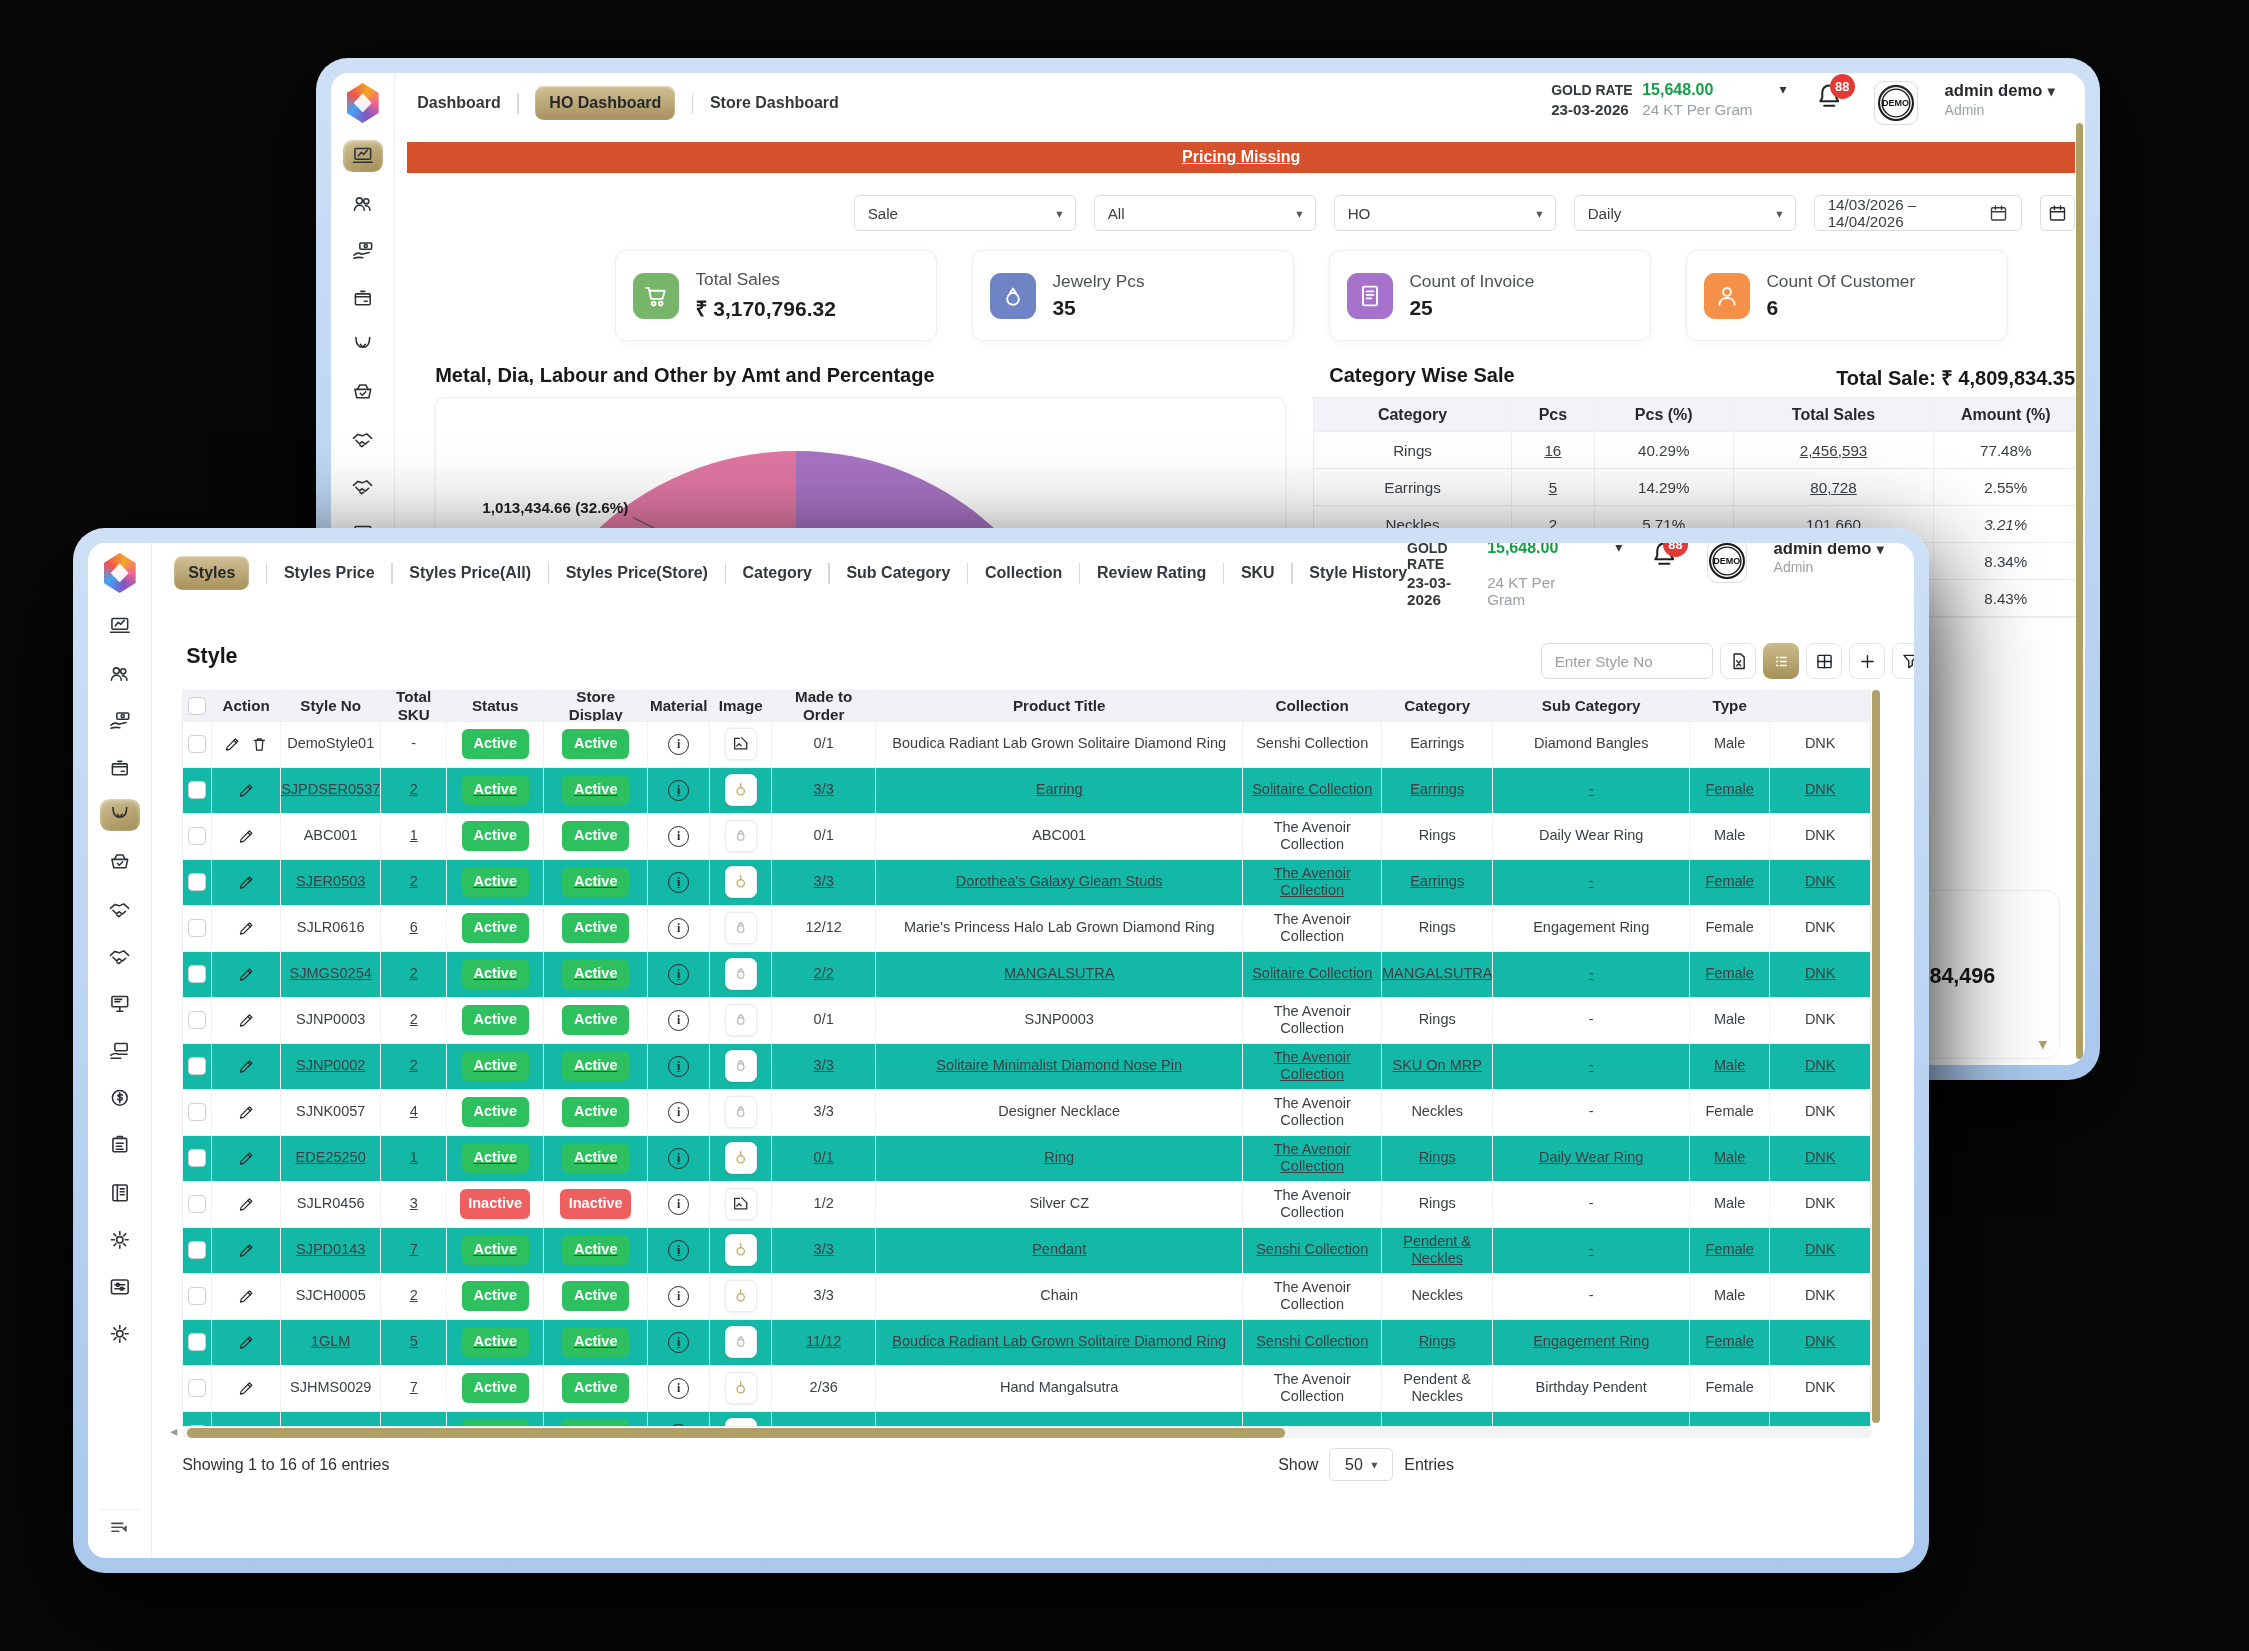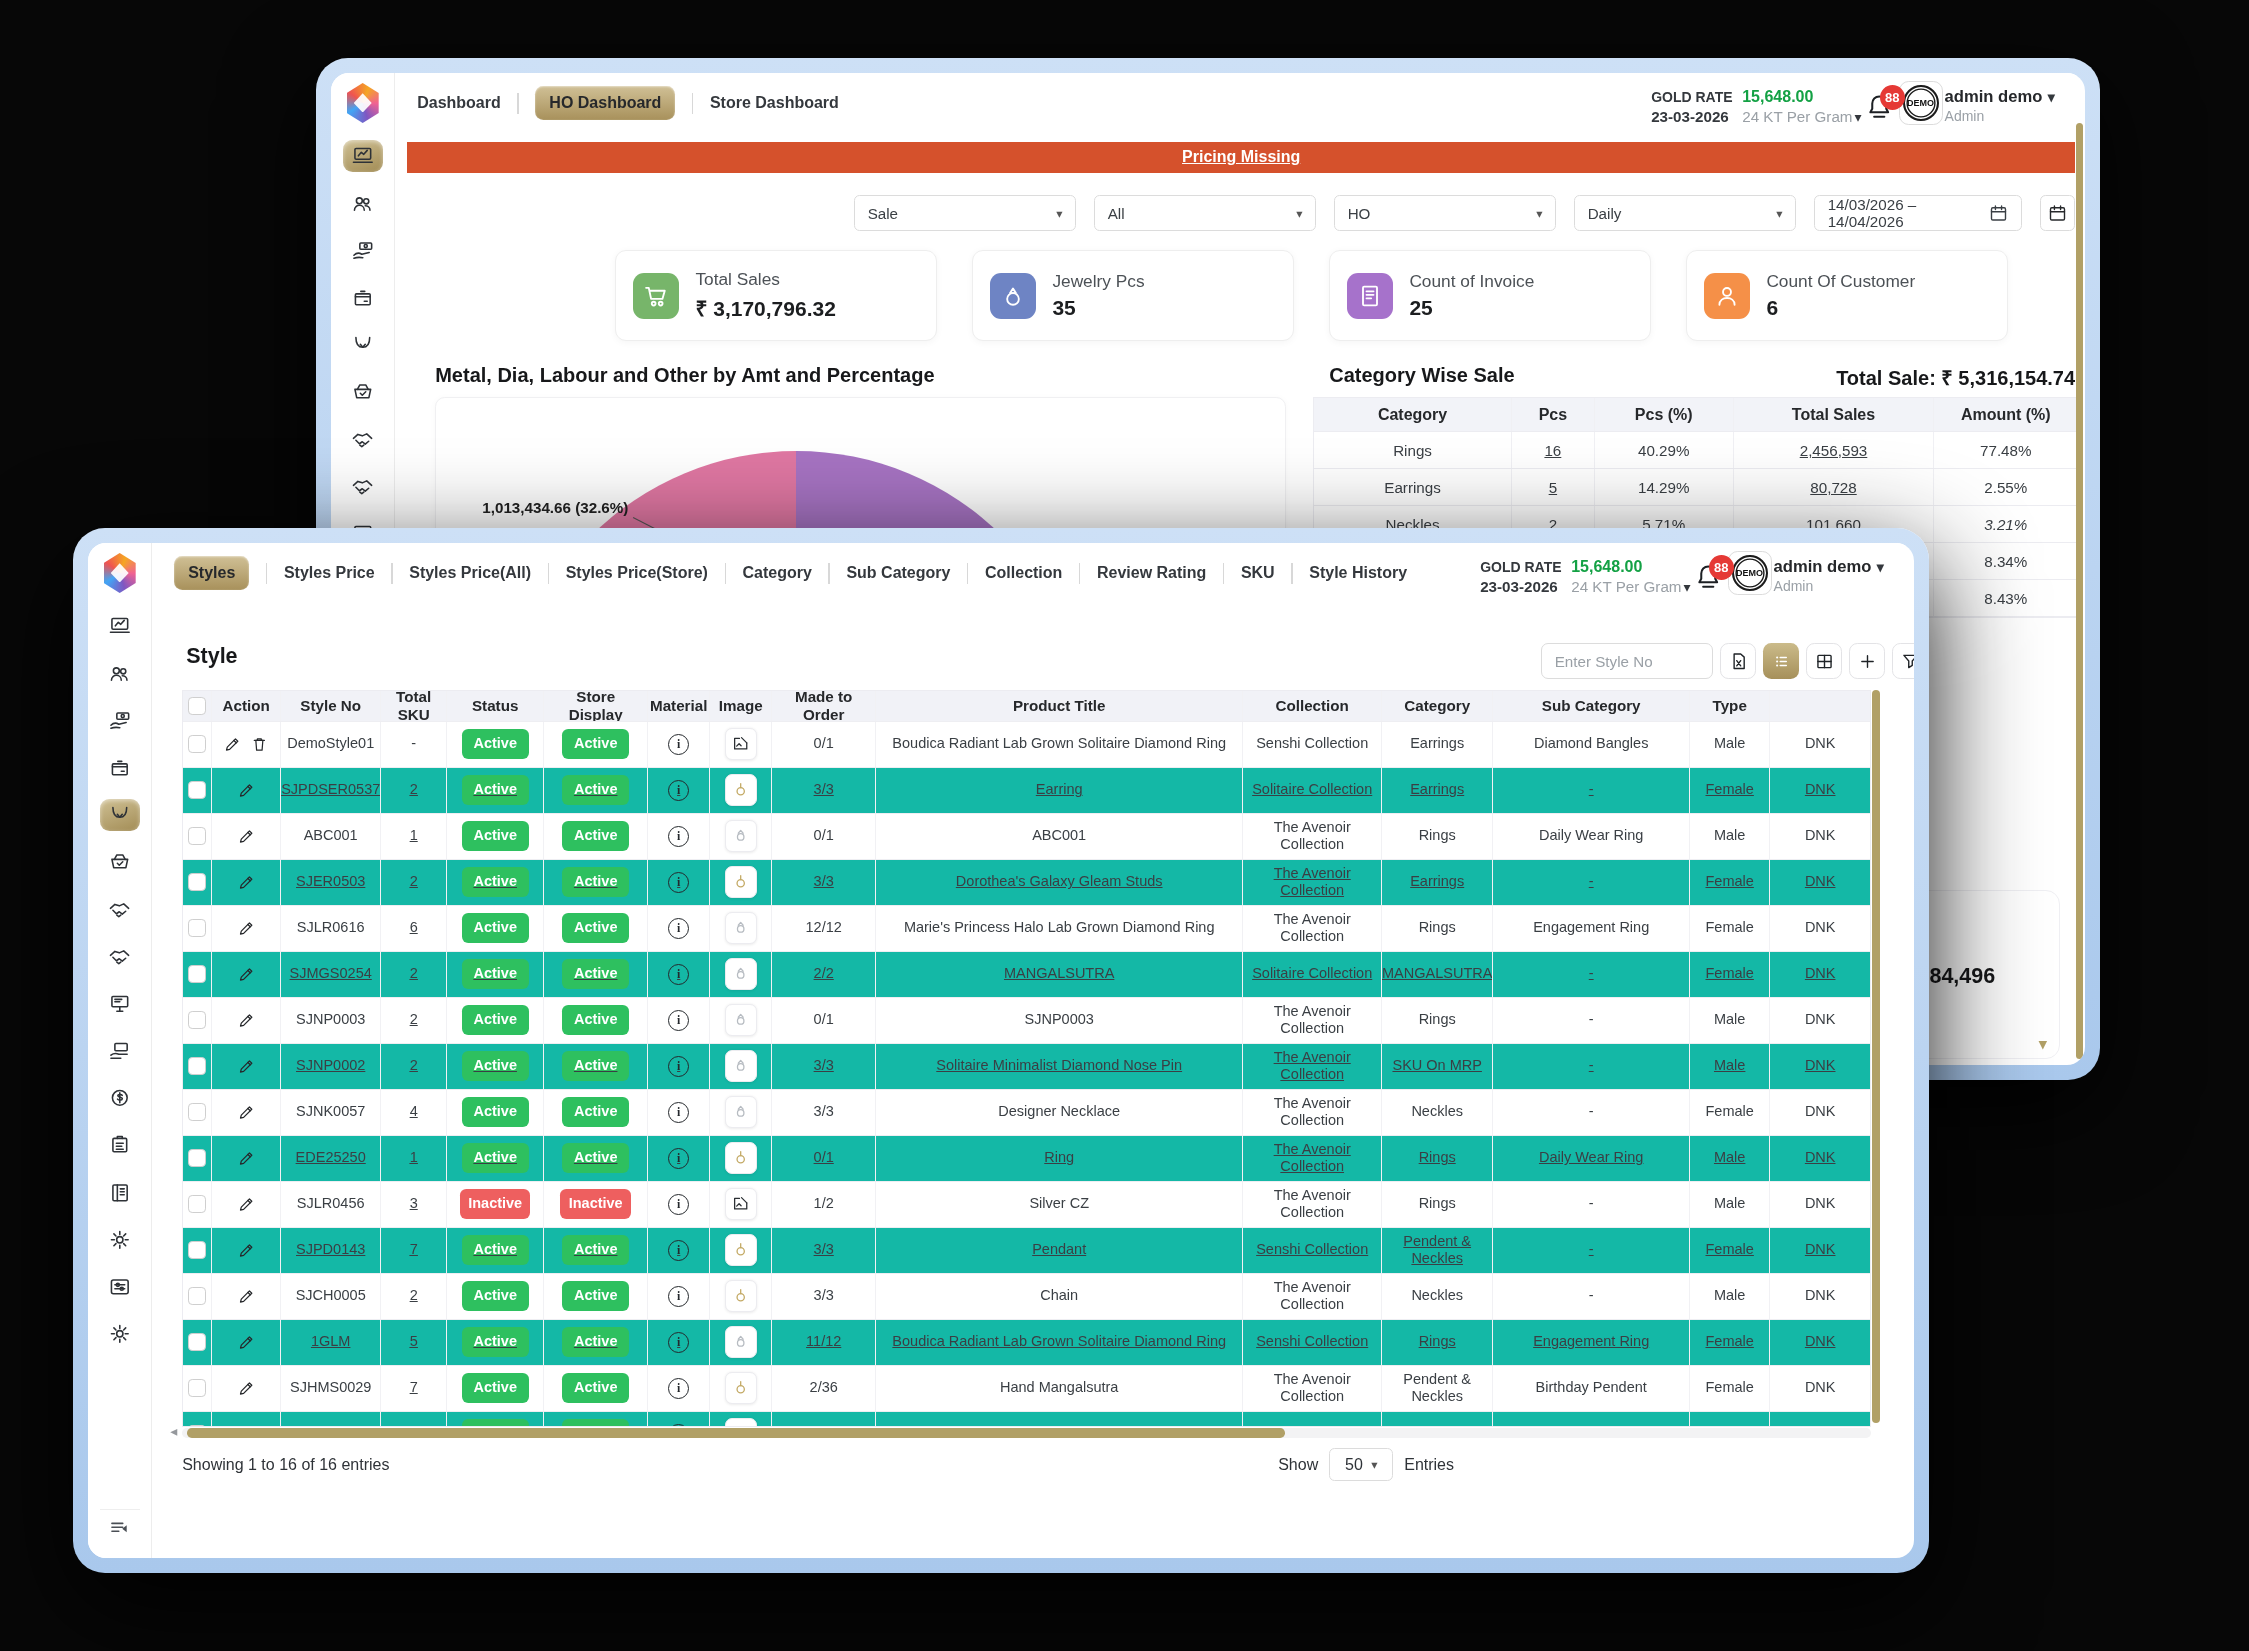--- a/index.html
+++ b/index.html
@@ -19,21 +19,21 @@
   .sb-item svg{width:23.6px;height:23.6px;}
   .sb-item.sel{background:linear-gradient(160deg,#cfc094,#a28c55);box-shadow:inset 0 1.4px 4.2px rgba(255,255,255,.5);}
   .collapse{position:absolute;left:50%;transform:translateX(-50%);bottom:16.6px;width:40px;height:32px;display:flex;align-items:center;justify-content:center;color:#4a4f55;border-top:0.7px solid #eee;padding-top:7px;}
   .collapse svg{width:23.6px;height:23.6px;}
   
   .hdr{position:absolute;left:64px;top:0;right:8px;height:60px;display:flex;align-items:center;padding:16px 22px;background:#fff;}
   .tabs{display:flex;align-items:center;gap:16.6px;}
   .tab{font-size:16px;font-weight:bold;color:#34383d;white-space:nowrap;}
   .tab.sel{background:linear-gradient(180deg,#d0c096,#a8915b);padding:8.3px 14px;border-radius:8.3px;color:#26282b;box-shadow:inset 0 0.7px 2.1px rgba(255,255,255,.6);}
   .tab-sep{width:1.4px;height:21px;background:#d8d8d8;}
-  .hdr-right{margin-left:auto;display:flex;align-items:flex-end;gap:2px;}
+  .hdr-right{margin-left:auto;display:flex;align-items:flex-start;gap:27px;}
   .rate{display:grid;grid-template-columns:auto auto;column-gap:9.7px;row-gap:2.1px;align-items:baseline;}
   .r-lbl{font-size:14px;font-weight:bold;color:#34383d;}
   .r-val{font-size:16px;font-weight:bold;color:#13a144;}
   .r-date{font-size:15.2px;font-weight:bold;color:#34383d;}
   .r-unit{font-size:15.2px;color:#9aa0a6;}
   .caret{font-size:14px;color:#34383d;}
   .bell{position:relative;width:33px;height:33px;color:#1d2024;}
   .bell .ic svg{width:30.5px;height:30.5px;}
   .badge{position:absolute;top:-7px;right:-8.3px;min-width:25px;height:25px;border-radius:12.5px;background:#e53935;color:#fff;font-size:13px;font-weight:bold;display:flex;align-items:center;justify-content:center;padding:0 4.2px;}
   .avatar{width:44px;height:44px;border:0.7px solid #dcdcdc;border-radius:9.7px;display:flex;align-items:center;justify-content:center;background:#fff;}
@@ -354,21 +354,21 @@
           </div>
         </div>
       </div>
     <h2 class="chart-title">Metal, Dia, Labour and Other by Amt and Percentage</h2>
     <div class="pie-card">
       <div class="pie"></div>
       <div class="pie-label-wrap"><span class="pie-label">1,013,434.66 (32.6%)</span></div>
       <span class="pie-line"></span>
     </div>
     <h2 class="cat-title">Category Wise Sale</h2>
-    <h2 class="cat-total">Total Sale: ₹ 5,316,154.74</h2>
+    <h2 class="cat-total">Total Sale: ₹ 4,809,834.35</h2>
     <div class="cat-table">
         <div class="crow chead">
           <div class="ccell" style="width: 198px;">Category</div>
           <div class="ccell" style="width: 83px;">Pcs</div>
           <div class="ccell" style="width: 139px;">Pcs (%)</div>
           <div class="ccell" style="width: 201px;">Total Sales</div>
           <div class="ccell" style="width: 143px;">Amount (%)</div>
         </div>
         <div class="crow">
           <div class="ccell" style="width: 198px;">

